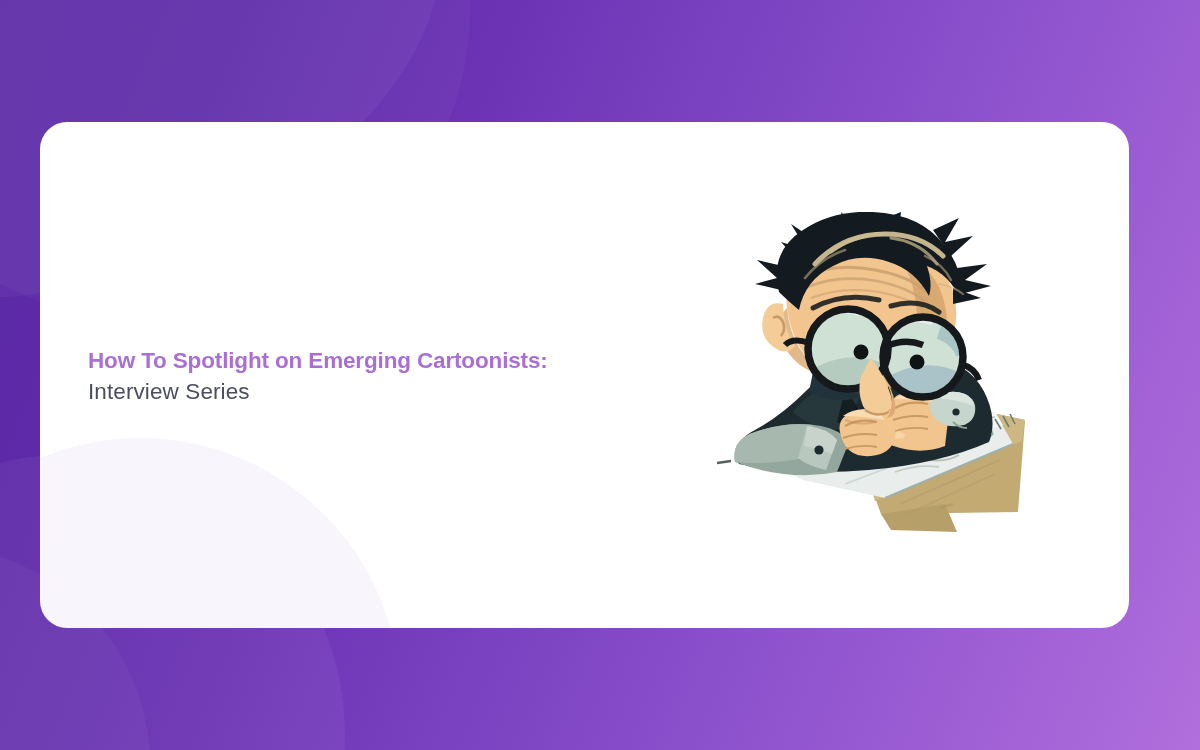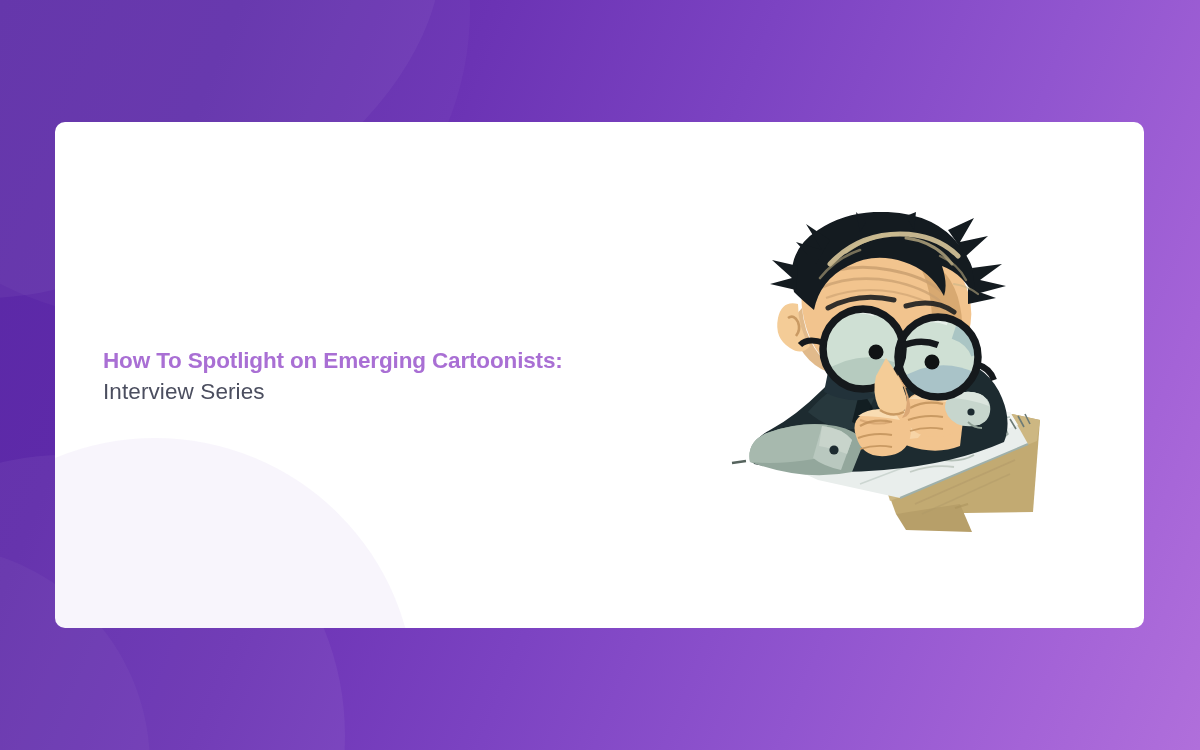--- a/index.html
+++ b/index.html
@@ -55,24 +55,24 @@
     left:-290px; top:545px;
     width:440px; height:440px;
     border-radius:50%;
     background:rgba(255,255,255,0.035);
     pointer-events:none;
   }
 
   
   .card {
     position:absolute;
-    left:55px; top:122px;
+    left:40px; top:122px;
     width:1089px; height:506px;
     background:#ffffff;
-    border-radius:10px;
+    border-radius:27px;
     overflow:hidden;
   }
   
   .card-tint {
     position:absolute;
     left:-160px; bottom:-330px;
     width:520px; height:520px;
     border-radius:50%;
     background:rgba(124,67,194,0.055);
     pointer-events:none;

